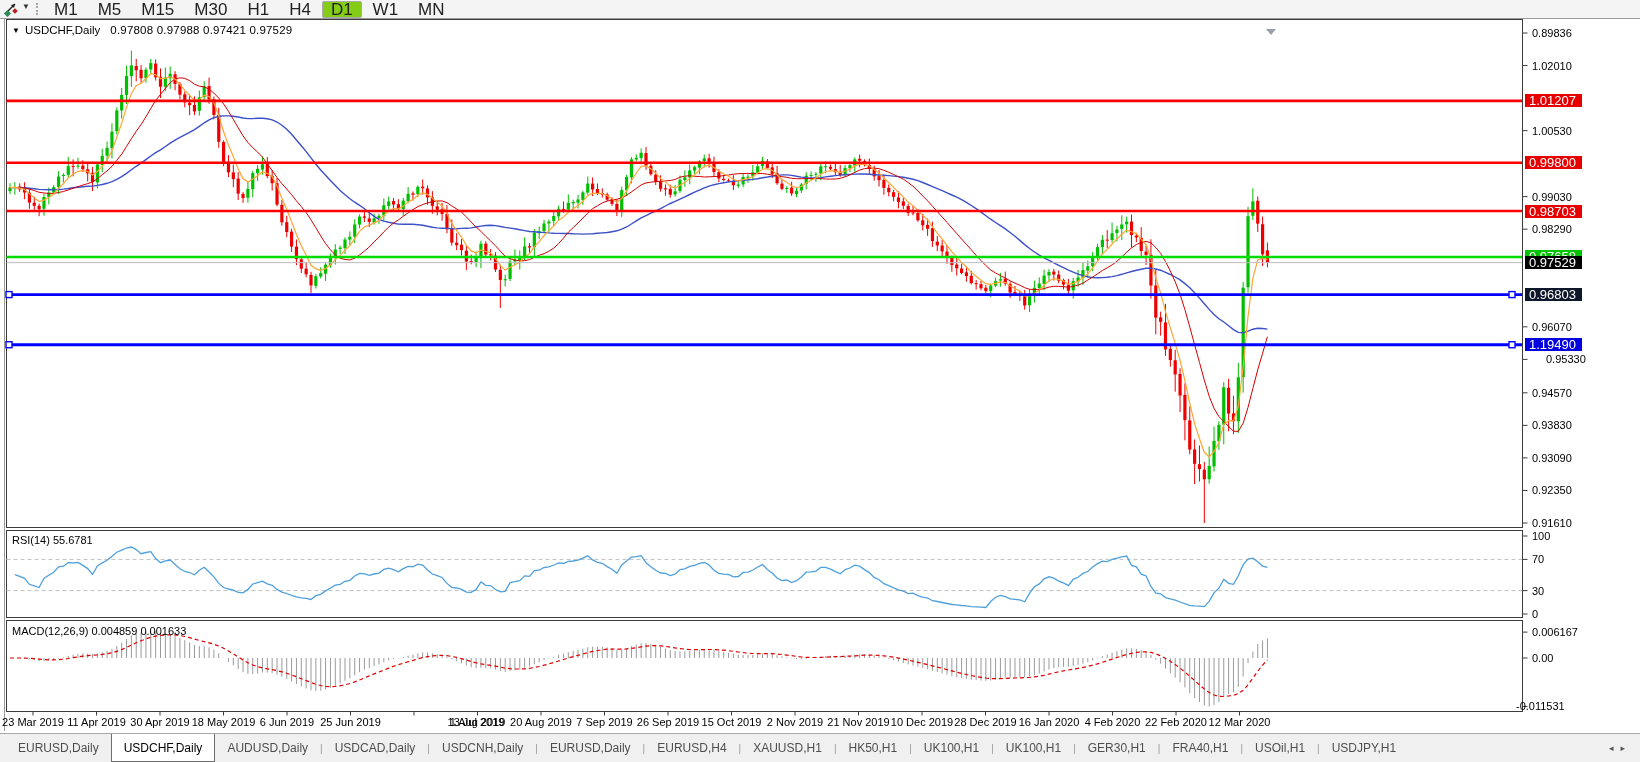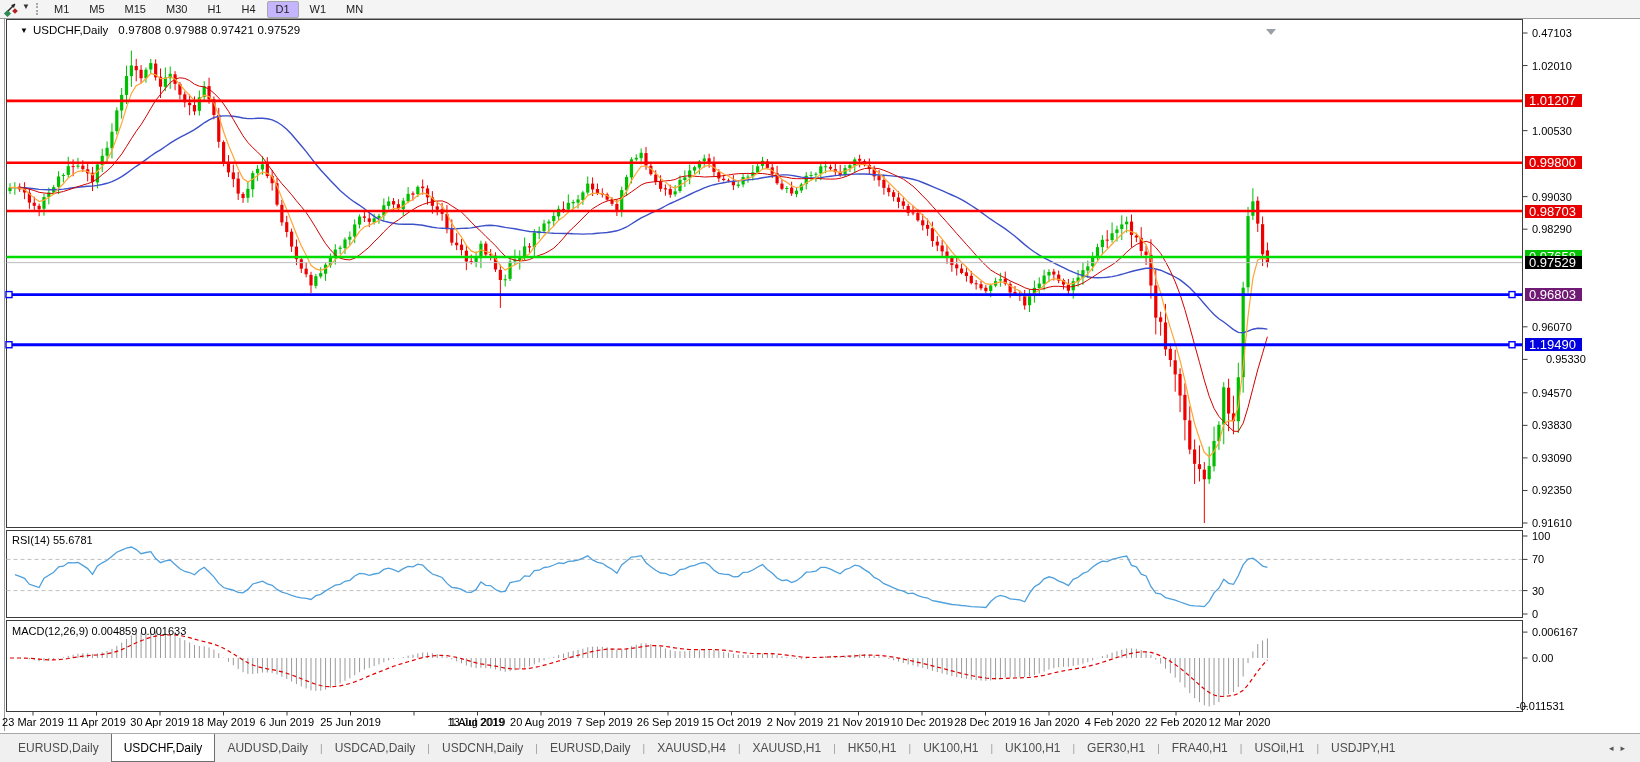--- a/index.html
+++ b/index.html
@@ -5,31 +5,31 @@
   html,body{margin:0;padding:0;background:#fff;}
   #app{position:relative;width:1640px;height:762px;background:#fff;overflow:hidden;
        font-family:"Liberation Sans",sans-serif;font-size:11px;color:#000;}
   
   #toolbar{position:absolute;left:0;top:0;width:1640px;height:18px;background:#f4f4f4;
            border-bottom:1px solid #d9d9d9;}
   .tb-icon{position:absolute;left:3px;top:1px;width:16px;height:16px;}
   .tb-caret{position:absolute;left:22px;top:2px;font-size:8px;color:#333;}
   .tb-grip{position:absolute;left:36px;top:3px;height:12px;width:0;border-left:2px dotted #a8a8a8;}
   #tfButtons{position:absolute;left:44px;top:0;height:18px;display:flex;align-items:center;}
-  .tf{display:inline-block;margin:0 1px;padding:1px 8px;font-size:11px;line-height:13px;color:#222;
+  .tf{display:inline-block;margin:0 1px;padding:1px 8px;font-size:17px;line-height:13px;color:#222;
       background:transparent;border:1px solid transparent;cursor:default;}
-  .tf.pressed{background:#c4b5fd;border:1px solid #a9a9a9;border-radius:2px;}
+  .tf.pressed{background:#84cc16;border:1px solid #a9a9a9;border-radius:2px;}
   
   #canvasWrap{position:absolute;left:0;top:18px;}
   svg{display:block;}
   .tick-label{position:absolute;height:12px;line-height:12px;font-size:11px;color:#000;white-space:nowrap;}
   .badge{position:absolute;left:1525px;width:57px;height:13px;line-height:13px;font-size:13px;
          color:#fff;padding-left:4px;box-sizing:border-box;white-space:nowrap;}
   .panel-label{position:absolute;font-size:11px;color:#000;white-space:nowrap;}
-  #ohlcHeader{position:absolute;left:12px;top:24px;font-size:11.5px;color:#000;white-space:nowrap;margin-left:8px;}
+  #ohlcHeader{position:absolute;left:12px;top:24px;font-size:11.5px;color:#000;white-space:nowrap;}
   #ohlcHeader .tri{font-size:8px;vertical-align:1px;margin-right:5px;}
   #ohlcHeader .vals{margin-left:10px;letter-spacing:0.2px;}
   .date-label{position:absolute;top:716px;width:84px;margin-left:-42px;text-align:center;
               font-size:11px;color:#000;white-space:nowrap;}
   
   #tabbar{position:absolute;left:0;top:733px;width:1640px;height:29px;background:#f0f0f0;
           border-top:1px solid #a8a8a8;box-sizing:border-box;}
   #tabs{position:absolute;left:6px;top:0;height:28px;display:flex;align-items:stretch;}
   .tab{display:flex;align-items:center;padding:0 12px;font-size:12px;color:#4e4e4e;cursor:default;}
   .tab.active{background:#fff;border:1px solid #6e6e6e;border-top:none;color:#000;}
@@ -927,37 +927,37 @@
   </div>
 
   <div id="ohlcHeader">
     <span class="tri">▼</span><span>USDCHF,Daily</span><span class="vals">0.97808 0.97988 0.97421 0.97529</span>
   </div>
 
   <div class="panel-label" style="left:12px;top:534px;">RSI(14) 55.6781</div>
   <div class="panel-label" style="left:12px;top:625px;">MACD(12,26,9) 0.004859 0.001633</div>
 
   <div id="overlay">
-      <div class="tick-label" style="left: 1532px; top: 27px;">0.47103</div>
+      <div class="tick-label" style="left: 1532px; top: 27px;">0.89836</div>
       <div class="tick-label" style="left: 1532px; top: 59.5496px;">1.02010</div>
       <div class="tick-label" style="left: 1532px; top: 124.649px;">1.00530</div>
       <div class="tick-label" style="left: 1532px; top: 190.628px;">0.99030</div>
       <div class="tick-label" style="left: 1532px; top: 223.178px;">0.98290</div>
       <div class="tick-label" style="left: 1532px; top: 320.826px;">0.96070</div>
       <div class="tick-label" style="left: 1532px; top: 353.376px; margin-left: 14px;">0.95330</div>
       <div class="tick-label" style="left: 1532px; top: 386.805px;">0.94570</div>
       <div class="tick-label" style="left: 1532px; top: 419.355px;">0.93830</div>
       <div class="tick-label" style="left: 1532px; top: 451.905px;">0.93090</div>
       <div class="tick-label" style="left: 1532px; top: 484.454px;">0.92350</div>
       <div class="tick-label" style="left: 1532px; top: 517.004px;">0.91610</div>
       <div class="badge" style="top: 94.3704px; background: rgb(230, 0, 0);">1.01207</div>
       <div class="badge" style="top: 156.259px; background: rgb(230, 0, 0);">0.99800</div>
       <div class="badge" style="top: 204.511px; background: rgb(230, 0, 0);">0.98703</div>
       <div class="badge" style="top: 250.477px; background: rgb(0, 196, 0);">0.97658</div>
-      <div class="badge" style="top: 288.085px; background: #701a75;">0.96803</div>
+      <div class="badge" style="top: 288.085px; background: #0f172a;">0.96803</div>
       <div class="badge" style="top: 338.229px; background: rgb(0, 0, 224);">1.19490</div>
       <div class="badge" style="top: 256.151px; background: rgb(0, 0, 0);">0.97529</div>
       <div class="tick-label" style="left: 1532px; top: 530px;">100</div>
       <div class="tick-label" style="left: 1532px; top: 553.4px;">70</div>
       <div class="tick-label" style="left: 1532px; top: 584.6px;">30</div>
       <div class="tick-label" style="left: 1532px; top: 608px;">0</div>
       <div class="tick-label" style="left: 1532px; top: 626.099px;">0.006167</div>
       <div class="tick-label" style="left: 1532px; top: 652px;">0.00</div>
       <div class="tick-label" style="left: 1516px; top: 700.43px;">-0.011531</div>
       <div class="date-label" style="left: 33px;">23 Mar 2019</div>
@@ -987,21 +987,21 @@
         <div class="tab">EURUSD,Daily</div>
         <div class="tab active">USDCHF,Daily</div>
         <div class="tab">AUDUSD,Daily</div>
         <div class="tabsep">|</div>
         <div class="tab">USDCAD,Daily</div>
         <div class="tabsep">|</div>
         <div class="tab">USDCNH,Daily</div>
         <div class="tabsep">|</div>
         <div class="tab">EURUSD,Daily</div>
         <div class="tabsep">|</div>
-        <div class="tab">XAUUSD,H4</div>
+        <div class="tab">EURUSD,H4</div>
         <div class="tabsep">|</div>
         <div class="tab">XAUUSD,H1</div>
         <div class="tabsep">|</div>
         <div class="tab">HK50,H1</div>
         <div class="tabsep">|</div>
         <div class="tab">UK100,H1</div>
         <div class="tabsep">|</div>
         <div class="tab">UK100,H1</div>
         <div class="tabsep">|</div>
         <div class="tab">GER30,H1</div>

